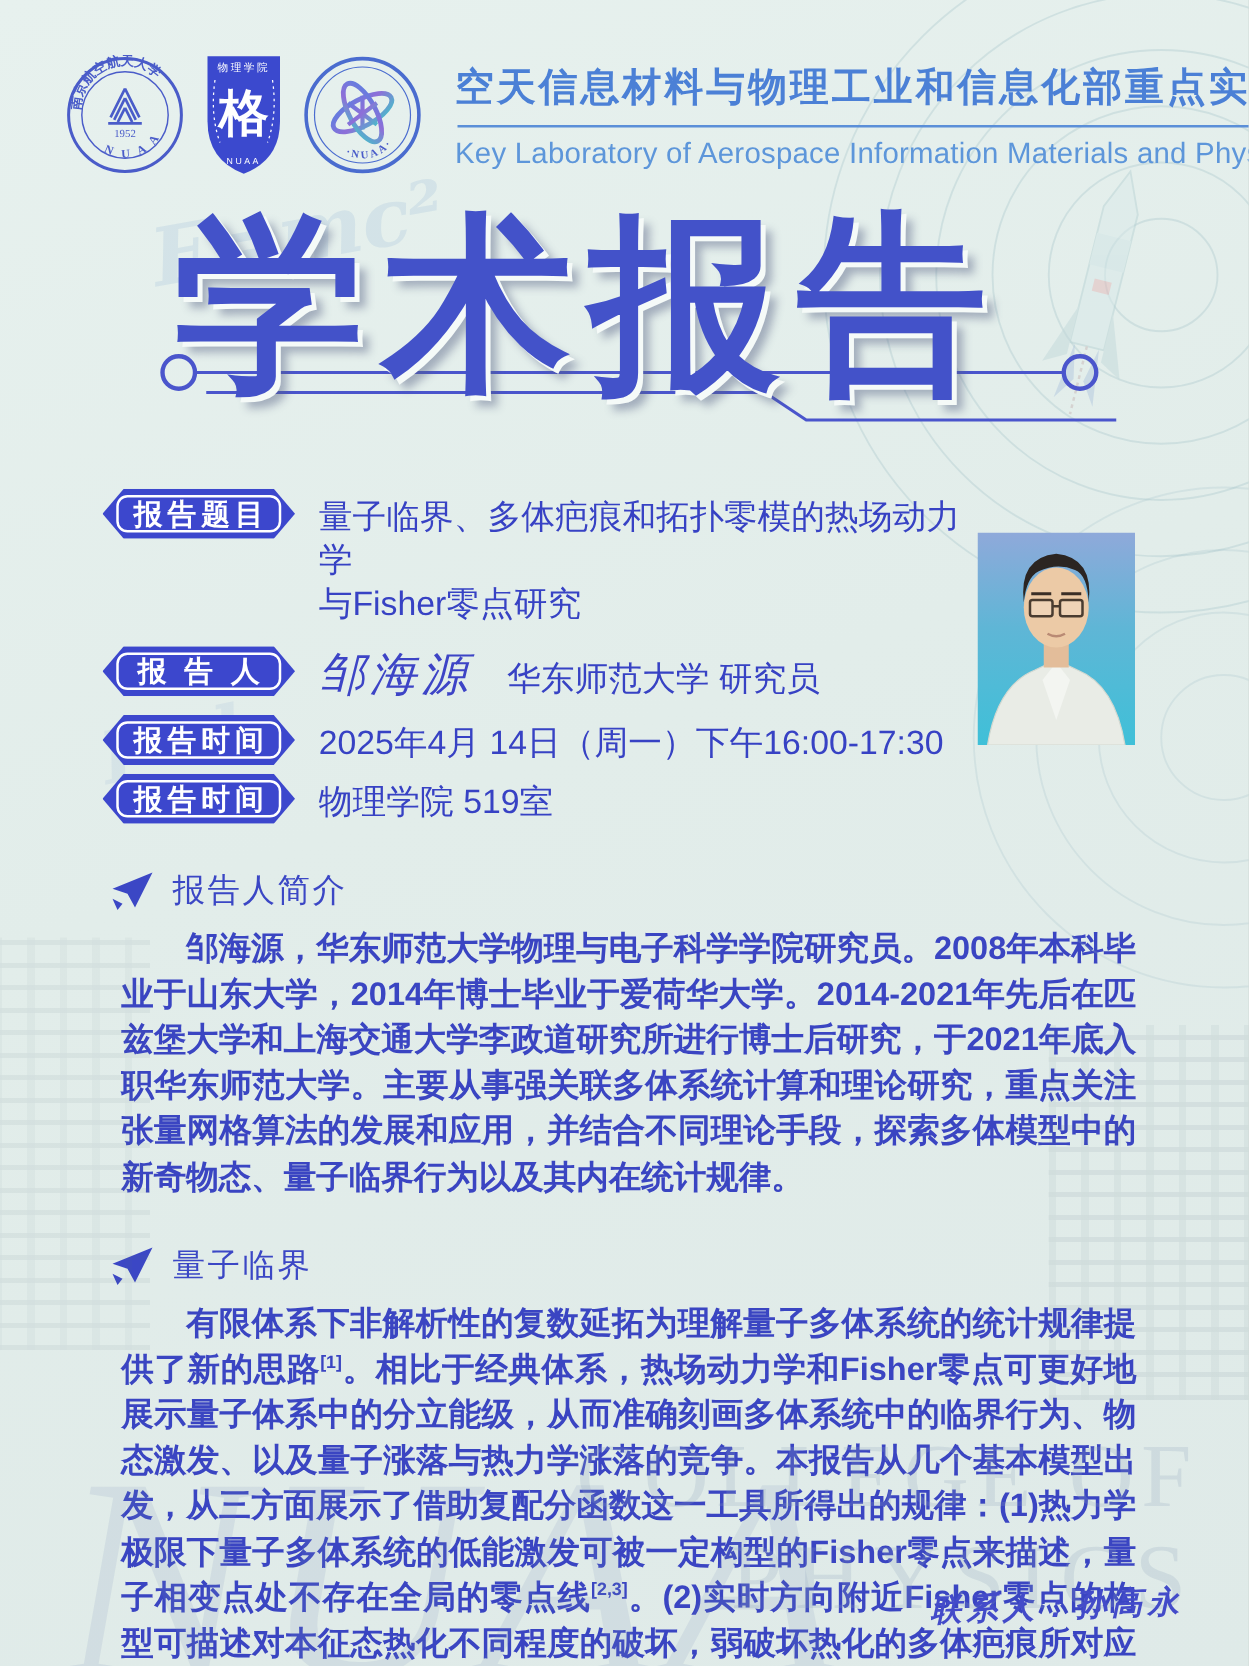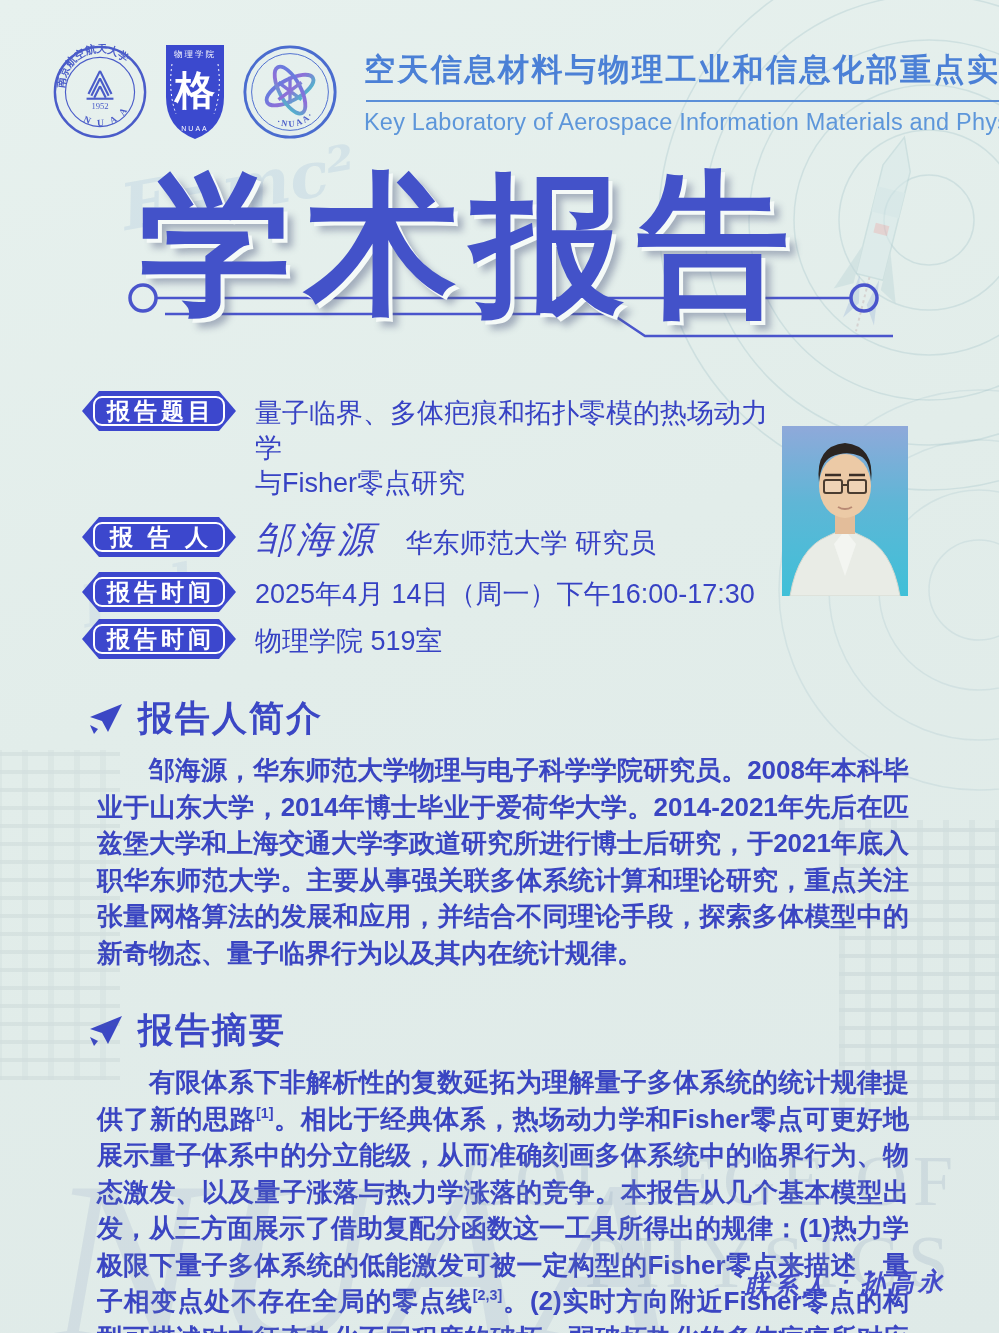--- a/index.html
+++ b/index.html
@@ -42,21 +42,21 @@
     position:relative;display:flex;align-items:center;justify-content:center;
   }
   .badge::before{content:"";position:absolute;inset:5px 11px;border:2.5px solid #fff;border-radius:9px;}
   .badge span{position:relative;font-size:23px;font-weight:bold;letter-spacing:4px;margin-left:4px;}
   .info-val{margin-left:19px;padding-top:5px;font-size:27px;font-weight:normal;color:#3742c4;line-height:35px;}
   .mb-lg{margin-bottom:16px}.mb-md{margin-bottom:11px}.mb-sm{margin-bottom:7px}
   .speaker-name{font-family:"DejaVu Serif",serif;font-style:italic;font-size:37px;letter-spacing:4px;margin-right:20px;color:#3d44c6;}
   .photo{position:absolute;left:700px;top:35px;}
   
   .sec-head{display:flex;align-items:center;margin:36px 0 0 88px;}
-  .sec-head h2{margin:0 0 0 14px;font-size:35px;font-weight:bold;color:#3b47c5;letter-spacing:2px;}
+  .sec-head h2{margin:0 0 0 14px;font-size:26px;font-weight:normal;color:#3b47c5;letter-spacing:2px;}
   .para{
     margin:10px 90px 0 97px;font-size:26px;font-weight:600;color:#3a45c2;
     line-height:36.5px;text-align:justify;text-indent:2em;
   }
   .para sup{font-size:.55em;line-height:0;}
   .contact{
     position:absolute;right:52px;bottom:32px;font-family:"DejaVu Serif",serif;font-style:italic;
     font-size:25px;font-weight:bold;color:#434bc9;letter-spacing:4px;transform:rotate(-2deg);
   }
   .seal-text{fill:#4a5cc9;font-family:"Liberation Serif",serif;}
@@ -249,19 +249,19 @@
     </svg>
     <h2>报告人简介</h2>
   </div>
   <p class="para">邹海源，华东师范大学物理与电子科学学院研究员。2008年本科毕业于山东大学，2014年博士毕业于爱荷华大学。2014-2021年先后在匹兹堡大学和上海交通大学李政道研究所进行博士后研究，于2021年底入职华东师范大学。主要从事强关联多体系统计算和理论研究，重点关注张量网格算法的发展和应用，并结合不同理论手段，探索多体模型中的新奇物态、量子临界行为以及其内在统计规律。</p>
 
   <div class="sec-head">
     <svg width="36" height="32" viewBox="0 0 36 32">
       <path d="M2 14 L34 1 L20 29 L14 18 Z" fill="#3b47c5"></path>
       <path d="M2 22 L10 26 L6 31 Z" fill="#3b47c5"></path>
     </svg>
-    <h2>报告摘要</h2>
+    <h2>量子临界</h2>
   </div>
   <p class="para"><span>有限体系下非解析性的复数延拓为理解量子多体系统的统计规律提供了新的思路</span><sup>[1]</sup><span>。相比于经典体系，热场动力学和Fisher零点可更好地展示量子体系中的分立能级，从而准确刻画多体系统中的临界行为、物态激发、以及量子涨落与热力学涨落的竞争。本报告从几个基本模型出发，从三方面展示了借助复配分函数这一工具所得出的规律：(1)热力学极限下量子多体系统的低能激发可被一定构型的Fisher零点来描述，量子相变点处不存在全局的零点线</span><sup>[2,3]</sup><span>。(2)实时方向附近Fisher零点的构型可描述对本征态热化不同程度的破坏，弱破坏热化的多体疤痕所对应的零点接近但不触及实时轴</span><sup>[4]</sup><span>。(3)拓扑零能边界模使得实时Fisher零点产生配对效应，此效应在具有Majorana费米子以及非厄密拓扑的情形依然有效</span><sup>[5]</sup><span>。</span></p>
 
   <div class="contact">联系人：孙高永</div>
 
 </div>
 
 </body></html>

